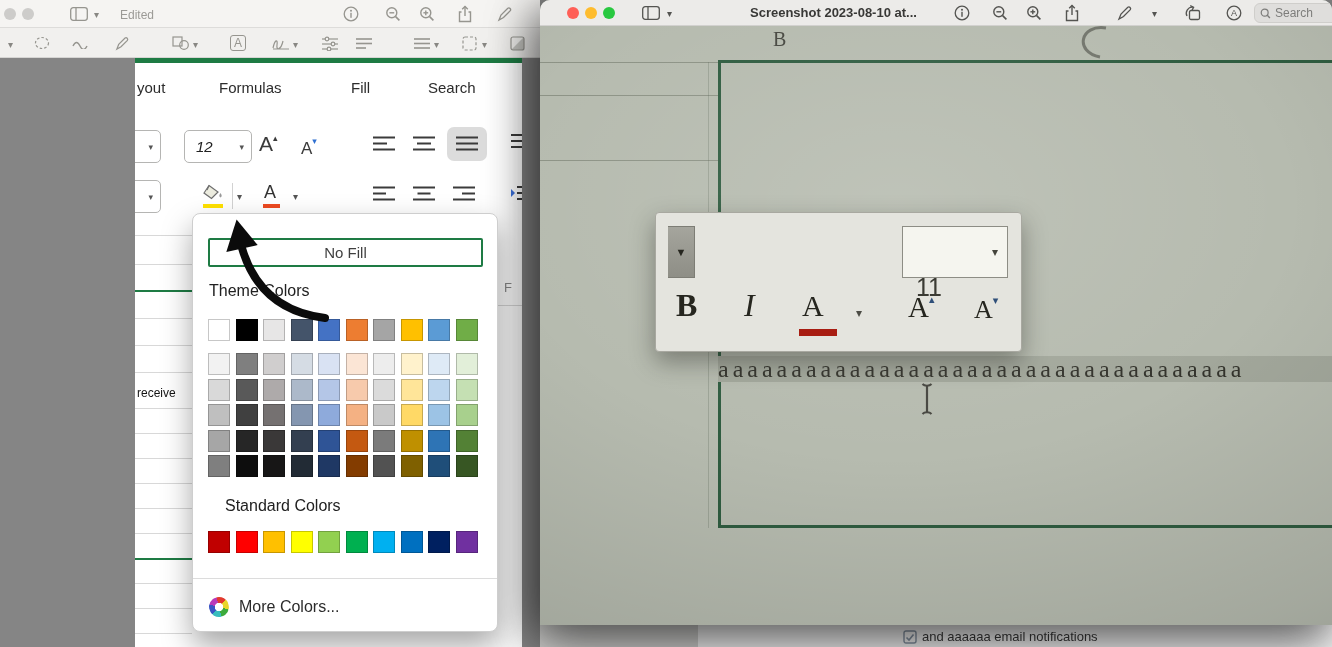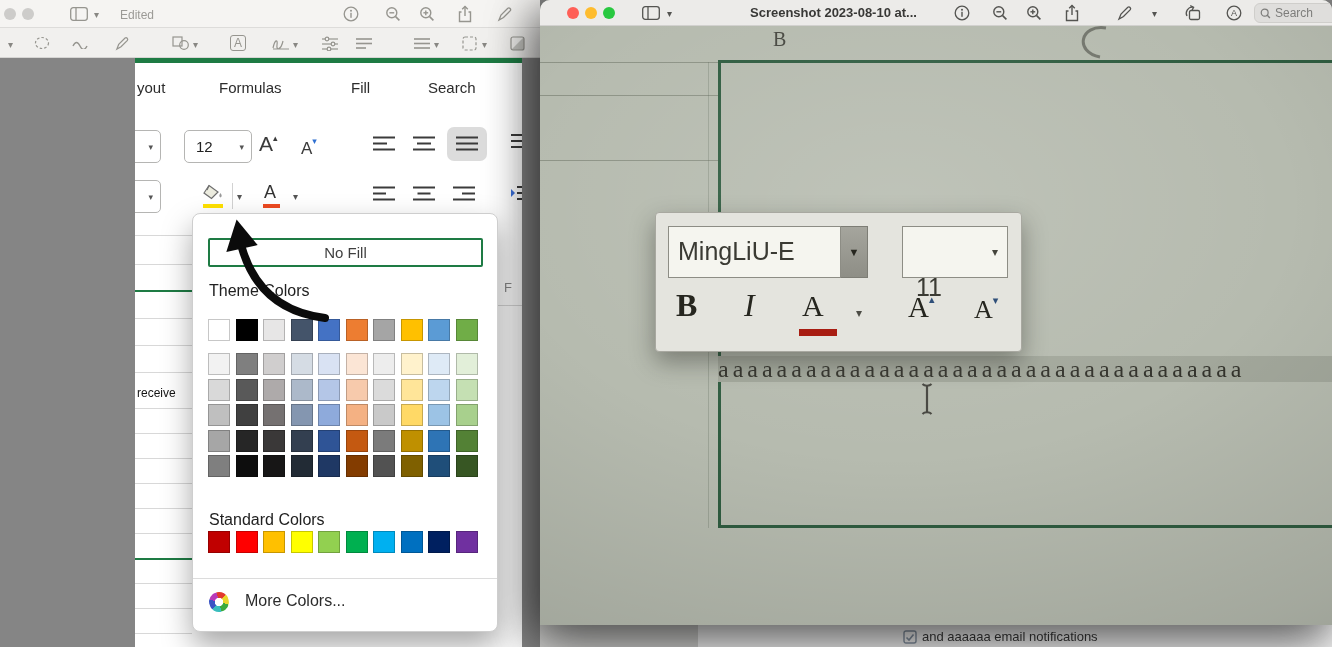--- a/index.html
+++ b/index.html
@@ -22,21 +22,21 @@
   .ic { position:absolute; color:#96958f; }
   .ic-dark { color:#545451; }
   #lw .edited { position:absolute; left:120px; top:8px; font-size:12px; color:#9b9a96; }
   .chev-txt { font-size:10px; color:#888783; line-height:1; }
 
   
   #excel { position:absolute; left:135px; top:0; width:387px; height:589px; background:#fff; overflow:hidden; }
   .green-bar { position:absolute; left:0; top:0; right:0; height:5px; background:#1e7b44; }
   .xtab { position:absolute; top:21px; font-size:15px; font-weight:500; color:#2c2c2c; }
   .combo { position:absolute; height:33px; background:#fff; border:1px solid #b5b5b3; border-radius:5px; }
-  .combo .val { position:absolute; left:11px; top:7px; font-size:15px; color:#222; }
+  .combo .val { position:absolute; left:11px; top:7px; font-size:15px; color:#222;font-style:italic; }
   .combo .cv { position:absolute; right:7px; top:11px; font-size:9px; color:#555; }
   .bigA { font-size:21px; color:#3a3a3a; }
   .smA  { font-size:17px; color:#3a3a3a; }
   .caret { font-size:9px; vertical-align:10px; }
   .alnbox { position:absolute; width:40px; height:34px; border-radius:7px; }
   .alnbox.sel { background:#dcdcdc; }
   .gridline { position:absolute; left:0; width:57px; height:1px; background:#d8d8d8; }
   .gridline.green { height:2px; background:#1e7b44; }
   #cell-a { position:absolute; left:2px; top:328px; font-size:12px; color:#141414; }
   #col-f { position:absolute; left:369px; top:222px; font-size:13px; color:#8a8a8a; }
@@ -45,21 +45,21 @@
   #fill-panel { position:absolute; left:57px; top:155px; width:306px; height:419px; background:#fff;
       border:1px solid #cecece; border-radius:8px; box-shadow:0 14px 30px rgba(0,0,0,.35); z-index:4; }
   #nofill { position:absolute; left:15px; top:24px; width:275px; height:29px; background:#fff; border:2px solid #1e7b44;
       border-radius:2px; display:flex; align-items:center; justify-content:center; font-size:15px; color:#3f3f3f; }
   .pal-label { position:absolute; left:16px; font-size:16px; color:#212121; }
   .swatch-flex { position:absolute; left:15px; display:flex; gap:5.5px; }
   #variant-grid { position:absolute; left:15px; top:139px; display:flex; flex-direction:column; gap:3.5px; }
   .swatch-row { display:flex; gap:5.5px; }
   .swatch { width:22px; height:22px; border:1px solid rgba(0,0,0,.22); }
   #panel-sep { position:absolute; left:0; right:0; top:364px; height:1px; background:#dcdcdc; }
-  #more-colors { position:absolute; left:16px; top:378px; height:30px; display:flex; align-items:flex-start; gap:16px; }
+  #more-colors { position:absolute; left:16px; top:378px; height:30px; display:flex; align-items:center; gap:10px; }
   #wheel { width:20px; height:20px; border-radius:50%; transform:rotate(-15deg);
       background: radial-gradient(circle at 50% 50%, #fff 0 4px, rgba(255,255,255,0) 4.5px),
       conic-gradient(#e23a2e 0 60deg,#e8d62c 60deg 120deg,#3cab3c 120deg 180deg,#39bdbd 180deg 240deg,#3a54c4 240deg 300deg,#b93ab9 300deg 360deg); }
   #more-colors span { font-size:16px; color:#2b2b2b; }
   #annot-arrow { position:absolute; left:85px; top:160px; z-index:6; }
 
   
   #rw { position:absolute; left:540px; top:0; width:792px; height:625px; border-radius:10px 10px 0 0; overflow:hidden;
       background:#b6bbaf; box-shadow:-10px 8px 45px rgba(0,0,0,.4), 0 18px 50px rgba(0,0,0,.45); }
   #rw-titlebar { position:absolute; left:0; top:0; right:0; height:26px; background:#ecebe9; border-bottom:1px solid #d2d1cf; }
@@ -415,21 +415,21 @@
                 <div class="swatch" style="background: rgb(23, 22, 22);"></div>
                 <div class="swatch" style="background: rgb(34, 43, 53);"></div>
                 <div class="swatch" style="background: rgb(31, 56, 100);"></div>
                 <div class="swatch" style="background: rgb(131, 60, 0);"></div>
                 <div class="swatch" style="background: rgb(82, 82, 82);"></div>
                 <div class="swatch" style="background: rgb(127, 96, 0);"></div>
                 <div class="swatch" style="background: rgb(31, 78, 121);"></div>
                 <div class="swatch" style="background: rgb(55, 86, 35);"></div>
               </div>
             </div>
-          <div class="pal-label" style="top:297px;">Standard Colors</div>
+          <div class="pal-label" style="top:283px;margin-left:16px;">Standard Colors</div>
           <div class="swatch-flex" style="top:317px;">
               <div class="swatch" style="background: rgb(192, 0, 0);"></div>
               <div class="swatch" style="background: rgb(255, 0, 0);"></div>
               <div class="swatch" style="background: rgb(255, 192, 0);"></div>
               <div class="swatch" style="background: rgb(255, 255, 0);"></div>
               <div class="swatch" style="background: rgb(146, 208, 80);"></div>
               <div class="swatch" style="background: rgb(0, 176, 80);"></div>
               <div class="swatch" style="background: rgb(0, 176, 240);"></div>
               <div class="swatch" style="background: rgb(0, 112, 192);"></div>
               <div class="swatch" style="background: rgb(0, 32, 96);"></div>
@@ -530,21 +530,20 @@
       <div class="fline" style="left:0;top:69px;width:178px;height:1px;"></div>
       <div class="fline" style="left:0;top:134px;width:178px;height:1px;"></div>
       <div class="fline" style="left:168px;top:36px;width:1px;height:466px;opacity:.6;"></div>
 
       <div class="pline" style="left:178px;top:34px;width:614px;height:3px;"></div>
       <div class="pline" style="left:178px;top:34px;width:3px;height:468px;"></div>
       <div class="pline" style="left:178px;top:499px;width:614px;height:3px;"></div>
 
       <div id="float-tb">
         <div id="ft-font">
-          <div id="ft-font-text">MingLiU-E</div>
           <div id="ft-font-btn">▼</div>
         </div>
         <div id="ft-size">
           <span class="val">11</span>
           <span class="cv">▾</span>
         </div>
         <span class="serifbtn" style="left:20px;top:74px;font-size:32px;font-weight:bold;">B</span>
         <span class="serifbtn" style="left:88px;top:74px;font-size:32px;font-style:italic;">I</span>
         <span class="serifbtn" style="left:146px;top:76px;font-size:30px;">A</span>
         <span id="ft-redbar"></span>

